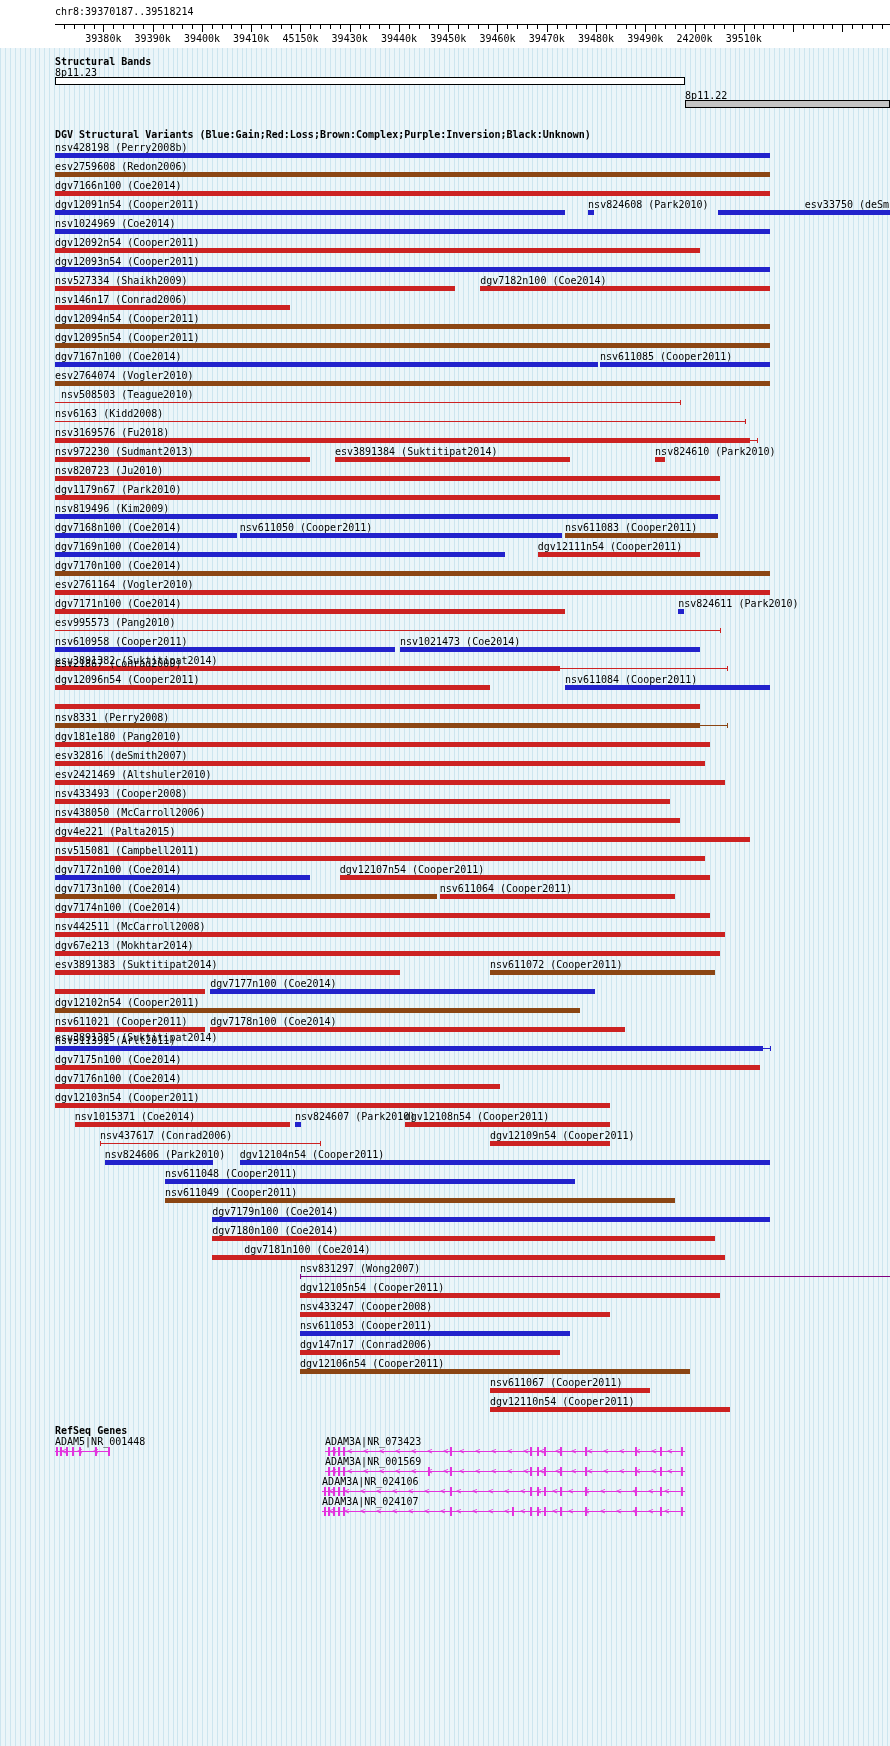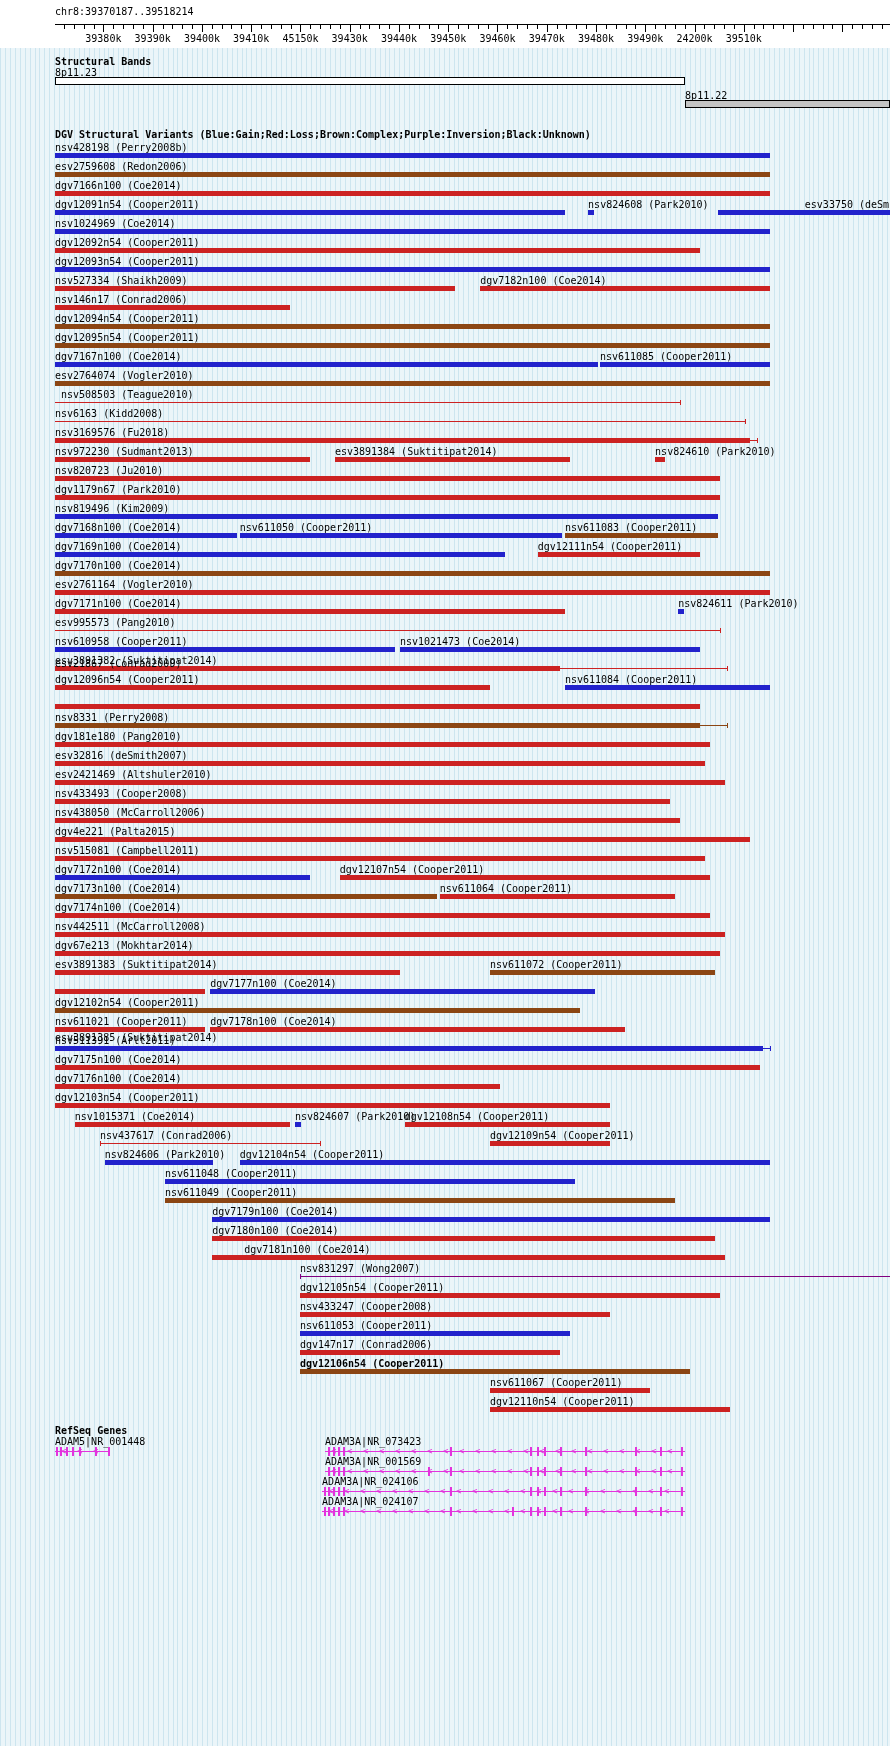--- a/index.html
+++ b/index.html
@@ -305,21 +305,21 @@
     <div style="position: absolute; left: 299.9px; top: 1276px; width: 590.1px; height: 1px; background: rgb(128, 0, 128);"></div>
     <div style="position: absolute; left: 299.9px; top: 1274px; width: 1px; height: 5px; background: rgb(128, 0, 128);"></div>
     <div style="position: absolute; left: 299.9px; top: 1282px; white-space: nowrap; line-height: 11px;">dgv12105n54 (Cooper2011)</div>
     <div style="position: absolute; left: 299.9px; top: 1293px; width: 420.2px; height: 5px; background: rgb(204, 34, 34);"></div>
     <div style="position: absolute; left: 299.9px; top: 1301px; white-space: nowrap; line-height: 11px;">nsv433247 (Cooper2008)</div>
     <div style="position: absolute; left: 299.9px; top: 1312px; width: 310.3px; height: 5px; background: rgb(204, 34, 34);"></div>
     <div style="position: absolute; left: 299.9px; top: 1320px; white-space: nowrap; line-height: 11px;">nsv611053 (Cooper2011)</div>
     <div style="position: absolute; left: 299.9px; top: 1331px; width: 270px; height: 5px; background: rgb(34, 34, 204);"></div>
     <div style="position: absolute; left: 299.9px; top: 1339px; white-space: nowrap; line-height: 11px;">dgv147n17 (Conrad2006)</div>
     <div style="position: absolute; left: 299.9px; top: 1350px; width: 260.1px; height: 5px; background: rgb(204, 34, 34);"></div>
-    <div style="position: absolute; left: 299.9px; top: 1358px; white-space: nowrap; line-height: 11px; font-weight: bold;">dgv12106n54 (Cooper2011)</div>
+    <div style="position: absolute; left: 299.9px; top: 1358px; white-space: nowrap; line-height: 11px;">dgv12106n54 (Cooper2011)</div>
     <div style="position: absolute; left: 299.9px; top: 1369px; width: 390.1px; height: 5px; background: rgb(139, 69, 19);"></div>
     <div style="position: absolute; left: 490px; top: 1377px; white-space: nowrap; line-height: 11px;">nsv611067 (Cooper2011)</div>
     <div style="position: absolute; left: 490px; top: 1388px; width: 160.1px; height: 5px; background: rgb(204, 34, 34);"></div>
     <div style="position: absolute; left: 490px; top: 1396px; white-space: nowrap; line-height: 11px;">dgv12110n54 (Cooper2011)</div>
     <div style="position: absolute; left: 490px; top: 1407px; width: 239.9px; height: 5px; background: rgb(204, 34, 34);"></div>
     <div style="position: absolute; left: 55px; top: 1436px; white-space: nowrap; line-height: 11px;">ADAM5|NR_001448</div>
     <div style="position: absolute; left: 55px; top: 1446px; width: 55.2px; height: 11px;">
       <div style="position: absolute; left: 0px; top: 5px; width: 55.2px; height: 1px; background: rgb(227, 51, 221);"></div>
       <div style="position: absolute; left: 6px; top: -1px; font-size: 9px; line-height: 12px; color: rgb(227, 51, 221);">&lt;</div>
       <div style="position: absolute; left: 22px; top: -1px; font-size: 9px; line-height: 12px; color: rgb(227, 51, 221);">&lt;</div>

